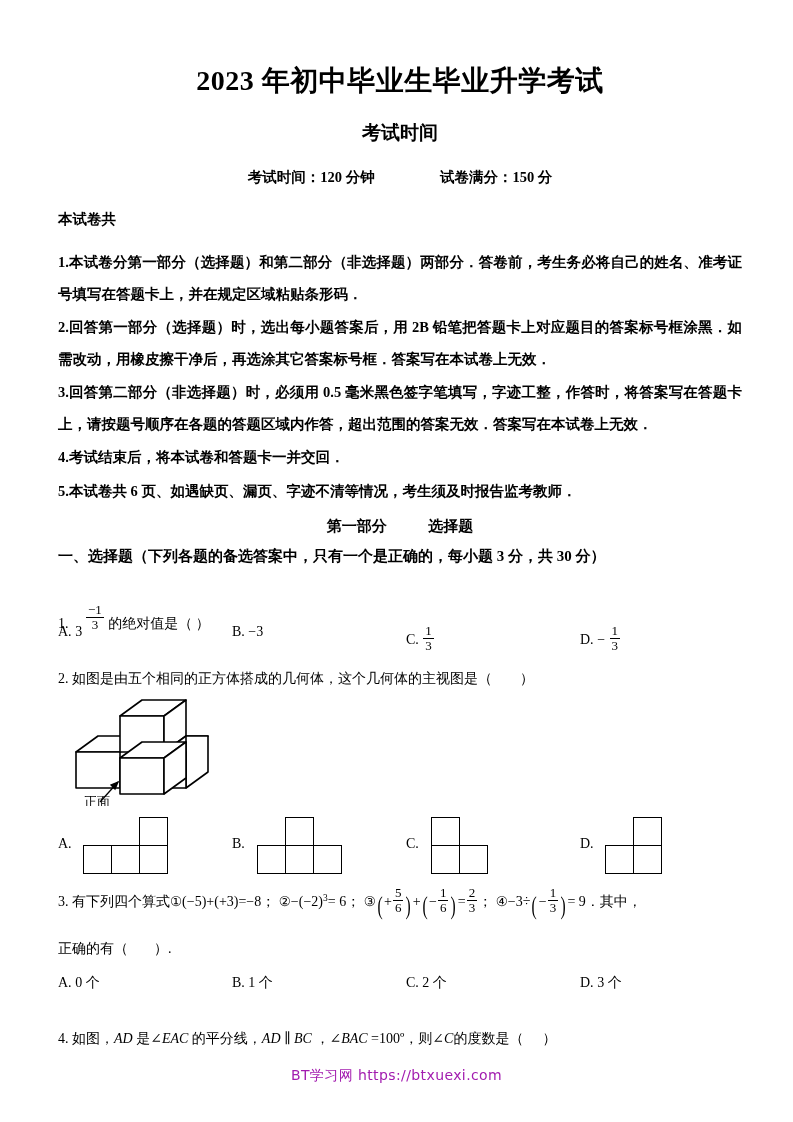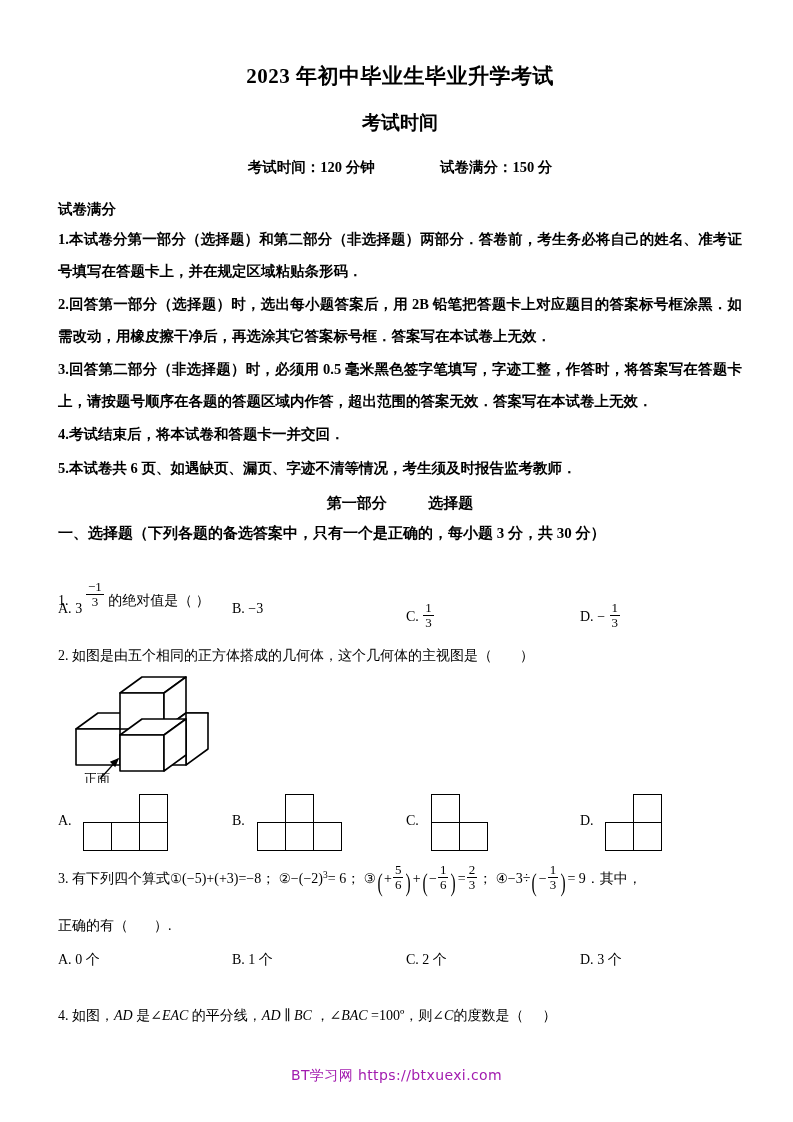--- a/index.html
+++ b/index.html
@@ -25,21 +25,21 @@
   .content {
     position: absolute;
     left: 58px;
     top: 0;
     width: 684px;
   }
 
   
   .title-main {
     text-align: center;
-    font-size: 21px;
+    font-size: 28px;
     font-weight: bold;
     margin-top: 62px;
     letter-spacing: 0.5px;
   }
   .title-sub {
     text-align: center;
     font-size: 19px;
     font-weight: bold;
     margin-top: 20px;
   }
@@ -58,21 +58,21 @@
     margin-top: 23px;
   }
   .notice-item {
     font-size: 14.5px;
     font-weight: bold;
     line-height: 31.5px;
     text-align: justify;
     text-justify: inter-ideograph;
     margin-top: 2px;
   }
-  .notice-item.first { margin-top: 5px; }
+  .notice-item.first { margin-top: 18px; }
   .ital { font-style: italic; }
 
   
   .part-heading {
     text-align: center;
     font-size: 15px;
     font-weight: bold;
     margin-top: 10px;
   }
   .part-heading .gap2 { display: inline-block; width: 34px; }
@@ -206,21 +206,21 @@
   <div class="content">
 
     <div class="title-main">2023 年初中毕业生毕业升学考试</div>
     <div class="title-sub">考试时间</div>
     <div class="title-info">
       <span>考试时间：120 分钟</span>
       <span class="gap"></span>
       <span>试卷满分：150 分</span>
     </div>
 
-    <div class="notice-heading">试卷满分</div>
+    <div class="notice-heading">本试卷共</div>
     <div class="notice-item first">1.本试卷分第一部分（选择题）和第二部分（非选择题）两部分．答卷前，考生务必将自己的姓名、准考证号填写在答题卡上，并在规定区域粘贴条形码．</div>
     <div class="notice-item">2.回答第一部分（选择题）时，选出每小题答案后，用 2B 铅笔把答题卡上对应题目的答案标号框涂黑．如需改动，用橡皮擦干净后，再选涂其它答案标号框．答案写在本试卷上无效．</div>
     <div class="notice-item">3.回答第二部分（非选择题）时，必须用 0.5 毫米黑色签字笔填写，字迹工整，作答时，将答案写在答题卡上，请按题号顺序在各题的答题区域内作答，超出范围的答案无效．答案写在本试卷上无效．</div>
     <div class="notice-item">4.考试结束后，将本试卷和答题卡一并交回．</div>
     <div class="notice-item">5.本试卷共 6 页、如遇缺页、漏页、字迹不清等情况，考生须及时报告监考教师．</div>
 
     <div class="part-heading">
       <span>第一部分</span>
       <span class="gap2"></span>
       <span>选择题</span>

